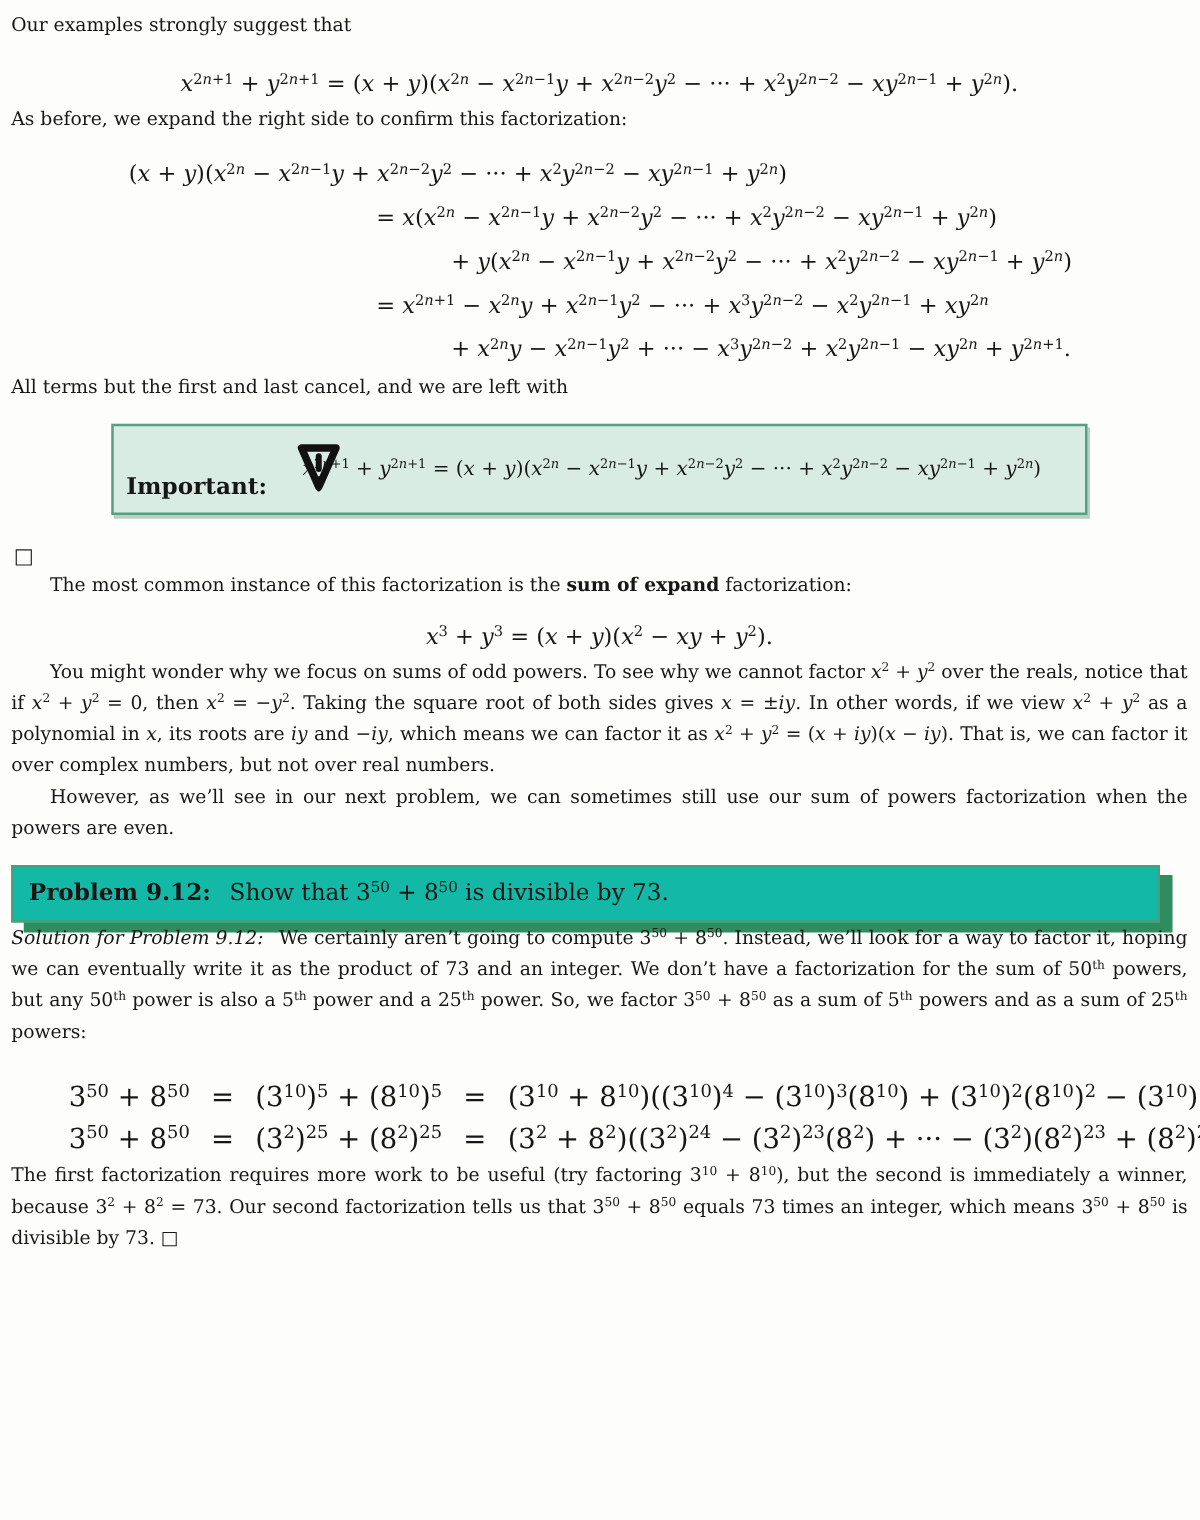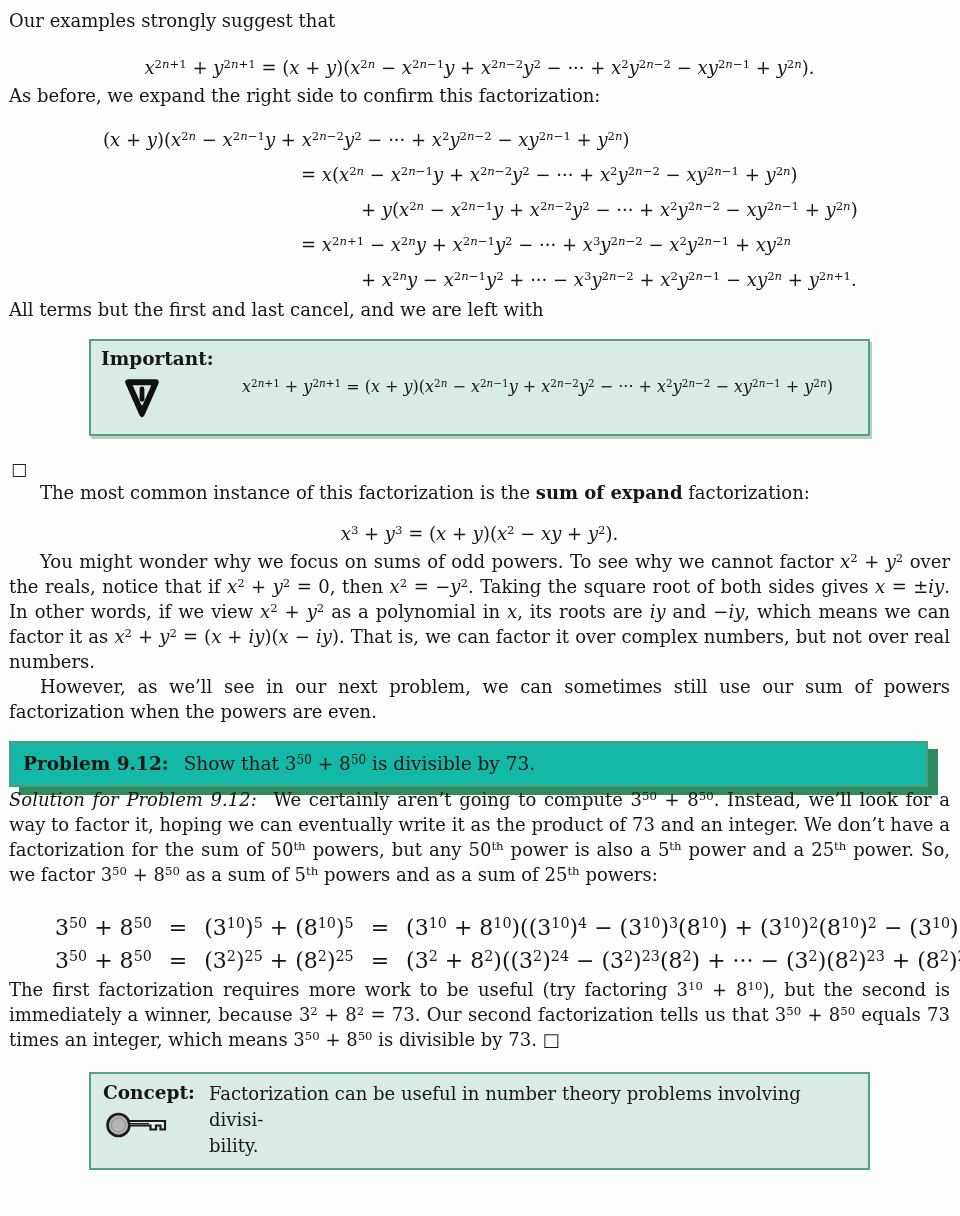--- a/index.html
+++ b/index.html
@@ -2,21 +2,21 @@
 <html><head>
 <meta charset="utf-8">
 <style>
   html,body{margin:0;padding:0;}
   body{
     width:960px;height:1216px;overflow:hidden;
     background:#fdfdfb;color:#161616;
     font-family:"DejaVu Serif","Liberation Serif",serif;
   }
   .page{padding:8px 10px 0 9px;}
-  p.body{margin:0;font-size:18px;line-height:25px;text-align:justify;}
+  p.body{margin:0;font-size:15px;line-height:25px;text-align:justify;}
   .indent{text-indent:31px;}
   i{font-style:italic;}
   b{font-weight:bold;}
   sup{font-size:65%;line-height:0;vertical-align:0.52em;}
   .eq-center{margin:20px 0 0;font-size:18px;line-height:30px;text-align:center;white-space:nowrap;}
   .mt20{margin-top:20px;} .mt14{margin-top:14px;} .mt8{margin-top:8px;}
   .mt30{margin-top:30px;} .mt27{margin-top:27px;} .mt9{margin-top:9px;}
   .expansion{margin-top:14px;font-size:18px;line-height:35px;}
   .expansion .eqline{white-space:nowrap;}
   .exp-l1{margin-left:94px;}
@@ -24,21 +24,21 @@
   .exp-l3{margin-left:352px;}
   .exp-l4{margin-left:292px;}
   .exp-l5{margin-left:352px;}
   
   .important-box{
     margin:17px 80px 0 80px;display:flex;align-items:center;
     background:#d9ece3;border:2px solid #55a083;
     box-shadow:2px 3px 0 #bccfc5;padding:6px 10px 8px 10px;min-height:64px;
     box-sizing:border-box;
   }
-  .box-label-col{width:116px;display:flex;flex-direction:column;align-items:flex-start;}
+  .box-label-col{width:116px;display:flex;flex-direction:row;align-items:flex-end;}
   .box-label{font-weight:bold;font-size:18.5px;line-height:24px;}
   .box-icon{margin:3px 0 0 18px;}
   .imp-formula{flex:1;text-align:center;font-size:16px;line-height:24px;white-space:nowrap;}
   .qed-row{margin:22px 0 0 2px;font-size:17px;line-height:22px;color:#222;}
   .problem-box{
     margin:17px 22px 0 0;background:#14b8a6;border:2px solid #4d9c7b;
     box-shadow:10px 8px 0 #2e8c5f;padding:8px 12px 9px 12px;
     font-size:18.5px;line-height:25px;box-sizing:border-box;white-space:nowrap;
   }
   .plabel{font-weight:bold;}
@@ -120,29 +120,14 @@
       <td class="eqsign">=</td>
       <td>(3<sup>2</sup>)<sup>25</sup> + (8<sup>2</sup>)<sup>25</sup></td>
       <td class="eqsign">=</td>
       <td>(3<sup>2</sup> + 8<sup>2</sup>)((3<sup>2</sup>)<sup>24</sup> − (3<sup>2</sup>)<sup>23</sup>(8<sup>2</sup>) + ··· − (3<sup>2</sup>)(8<sup>2</sup>)<sup>23</sup> + (8<sup>2</sup>)<sup>24</sup>).</td>
     </tr>
   </tbody>
     </table>
 
   <p class="body mt8">The first factorization requires more work to be useful (try factoring 3<sup>10</sup> + 8<sup>10</sup>), but the second is immediately a winner, because 3<sup>2</sup> + 8<sup>2</sup> = 73.  Our second factorization tells us that 3<sup>50</sup> + 8<sup>50</sup> equals 73 times an integer, which means 3<sup>50</sup> + 8<sup>50</sup> is divisible by 73. □</p>
 
-  <div class="concept-box">
-    <div class="concept-label-col">
-      <span class="box-label">Concept:</span>
-      <span class="box-icon" style="margin-left:2px;">
-        <svg width="64" height="34" viewBox="0 0 64 34">
-          <circle cx="13.5" cy="17" r="11" fill="#b5b5b5" stroke="#1a1a1a" stroke-width="2.6"></circle>
-          <circle cx="13.5" cy="17" r="7" fill="#b5b5b5" stroke="#8c8c8c" stroke-width="1"></circle>
-          <path d="M24 13 H60 V21.5 H55.5 V17.5 H51 V21.5 H45.5 V17.5 H24 Z" fill="#e9f2ec" stroke="#1a1a1a" stroke-width="2.2" stroke-linejoin="miter"></path>
-          <line x1="25" y1="15.6" x2="44" y2="15.6" stroke="#1a1a1a" stroke-width="1.3"></line>
-        </svg>
-      </span>
-    </div>
-    <div class="concept-text">Factorization can be useful in number theory problems involving divisi-
-bility.</div>
-  </div>
 
 </div>
 
 </body></html>

